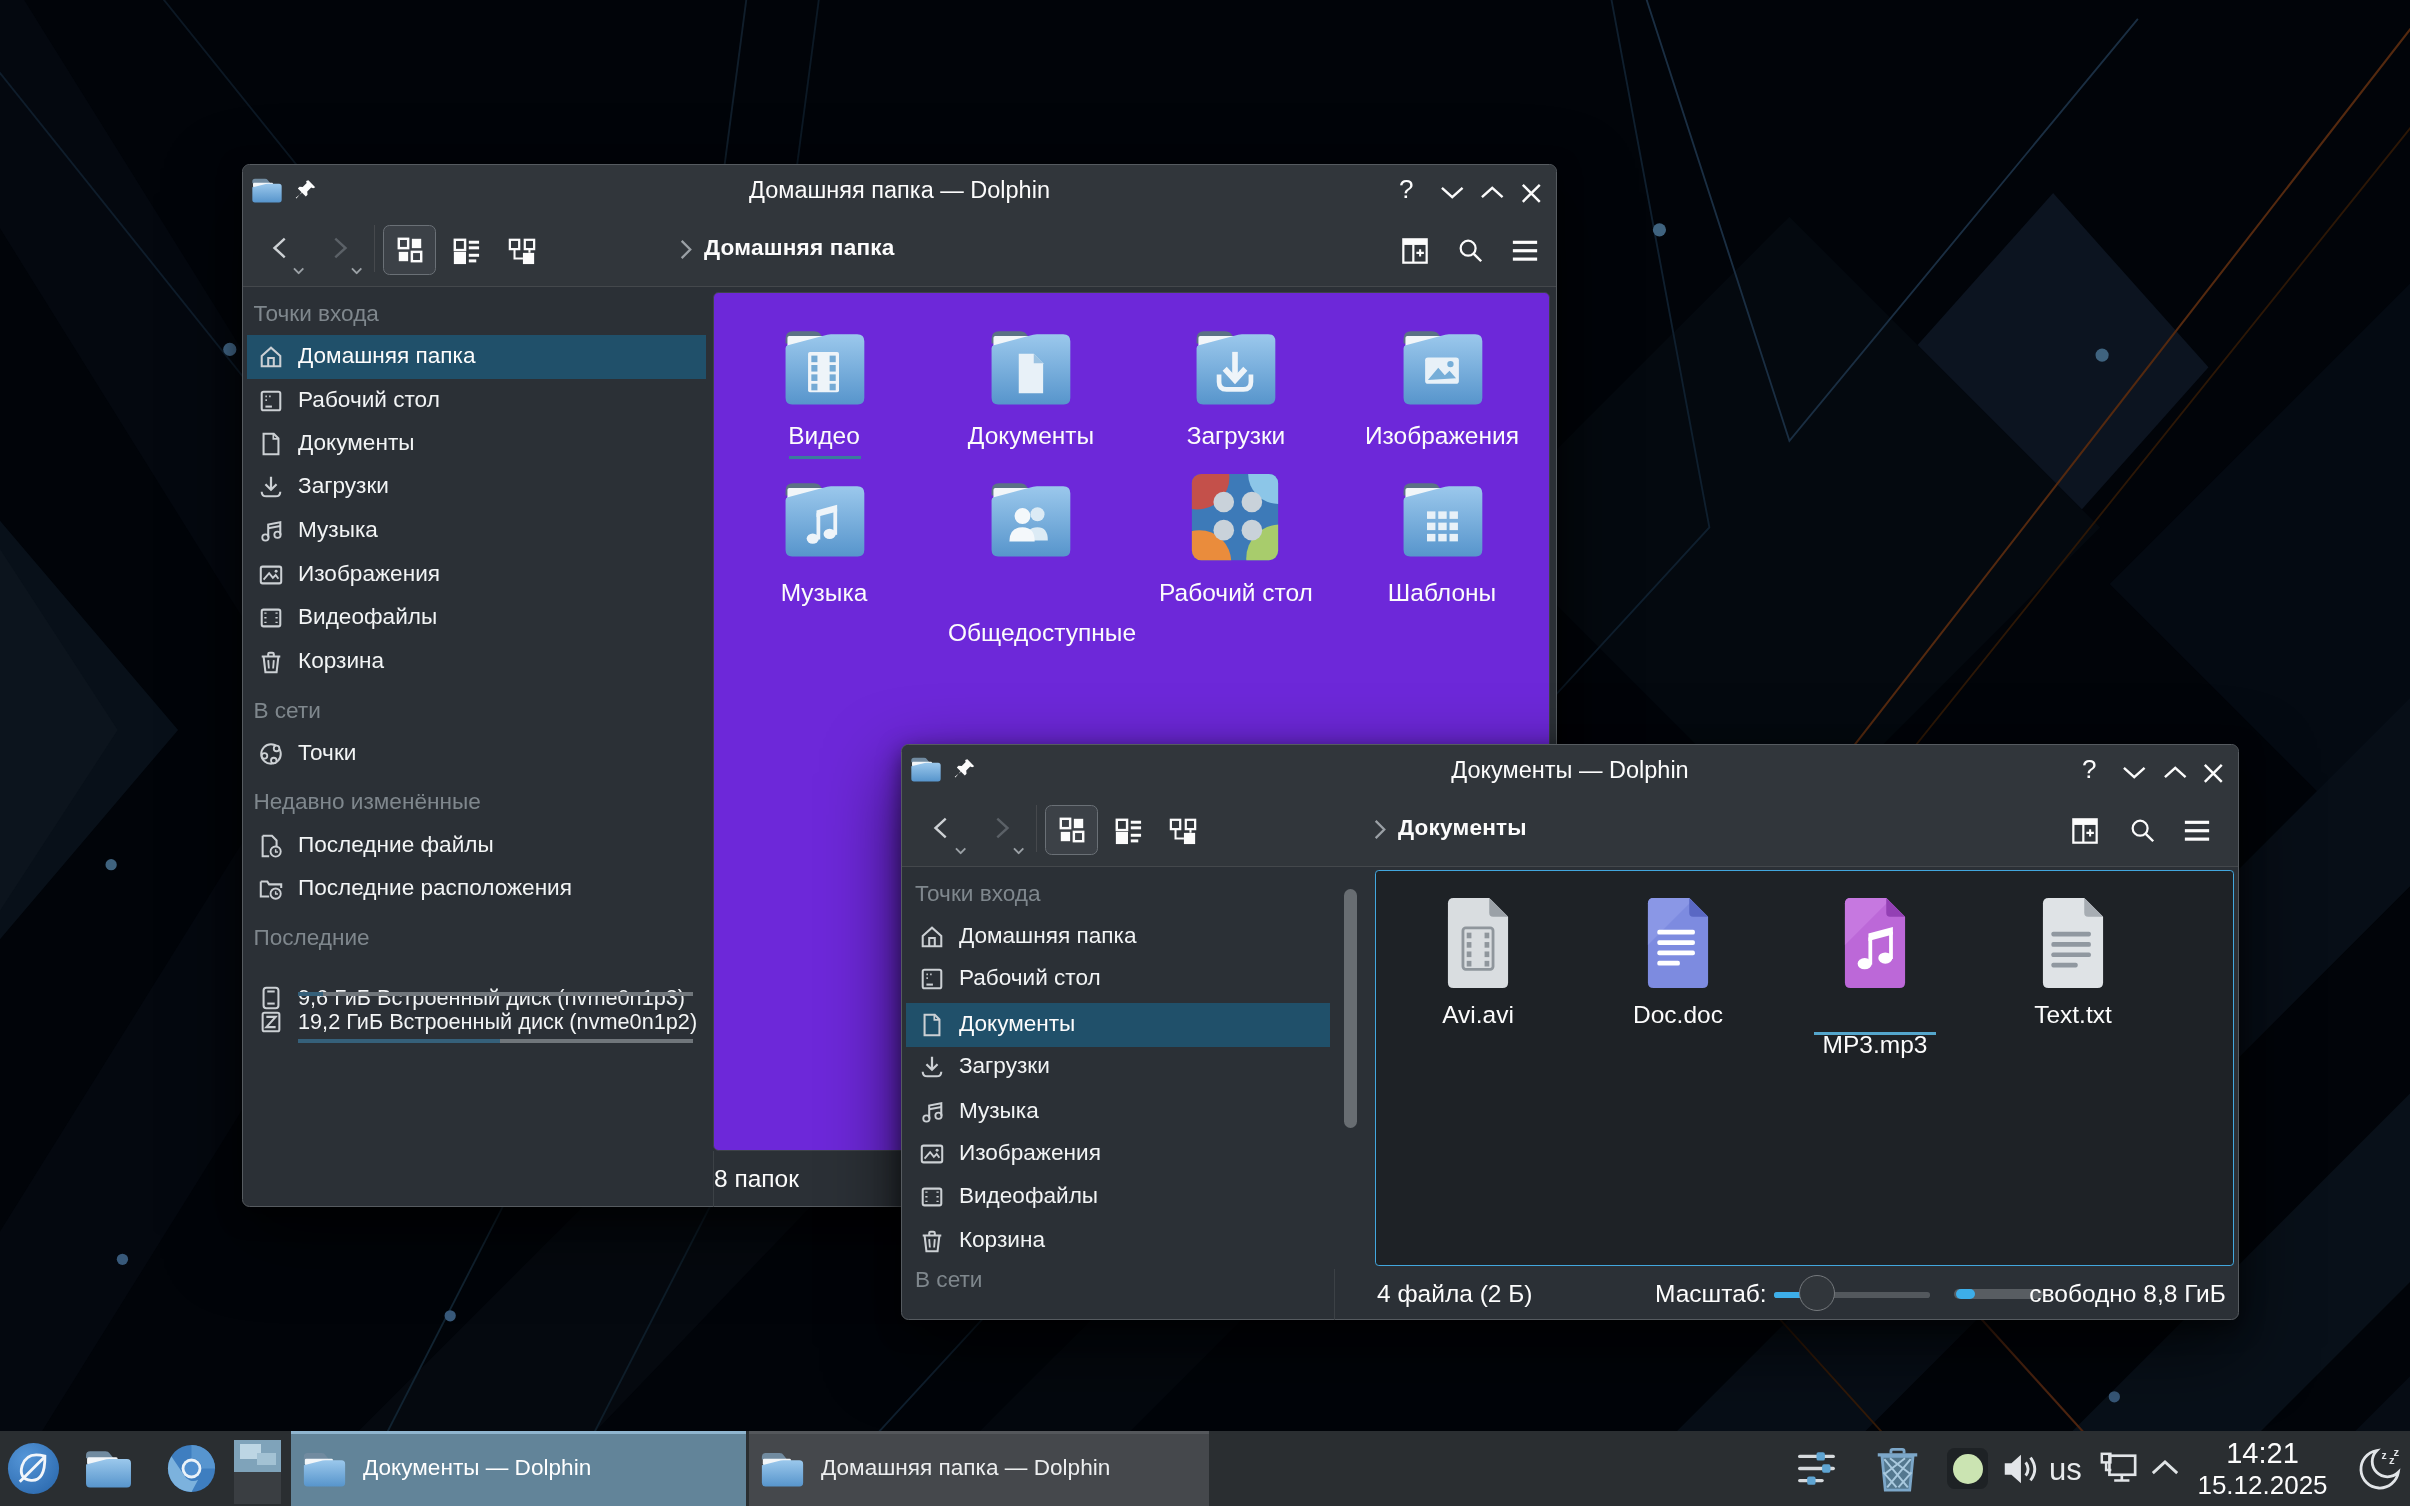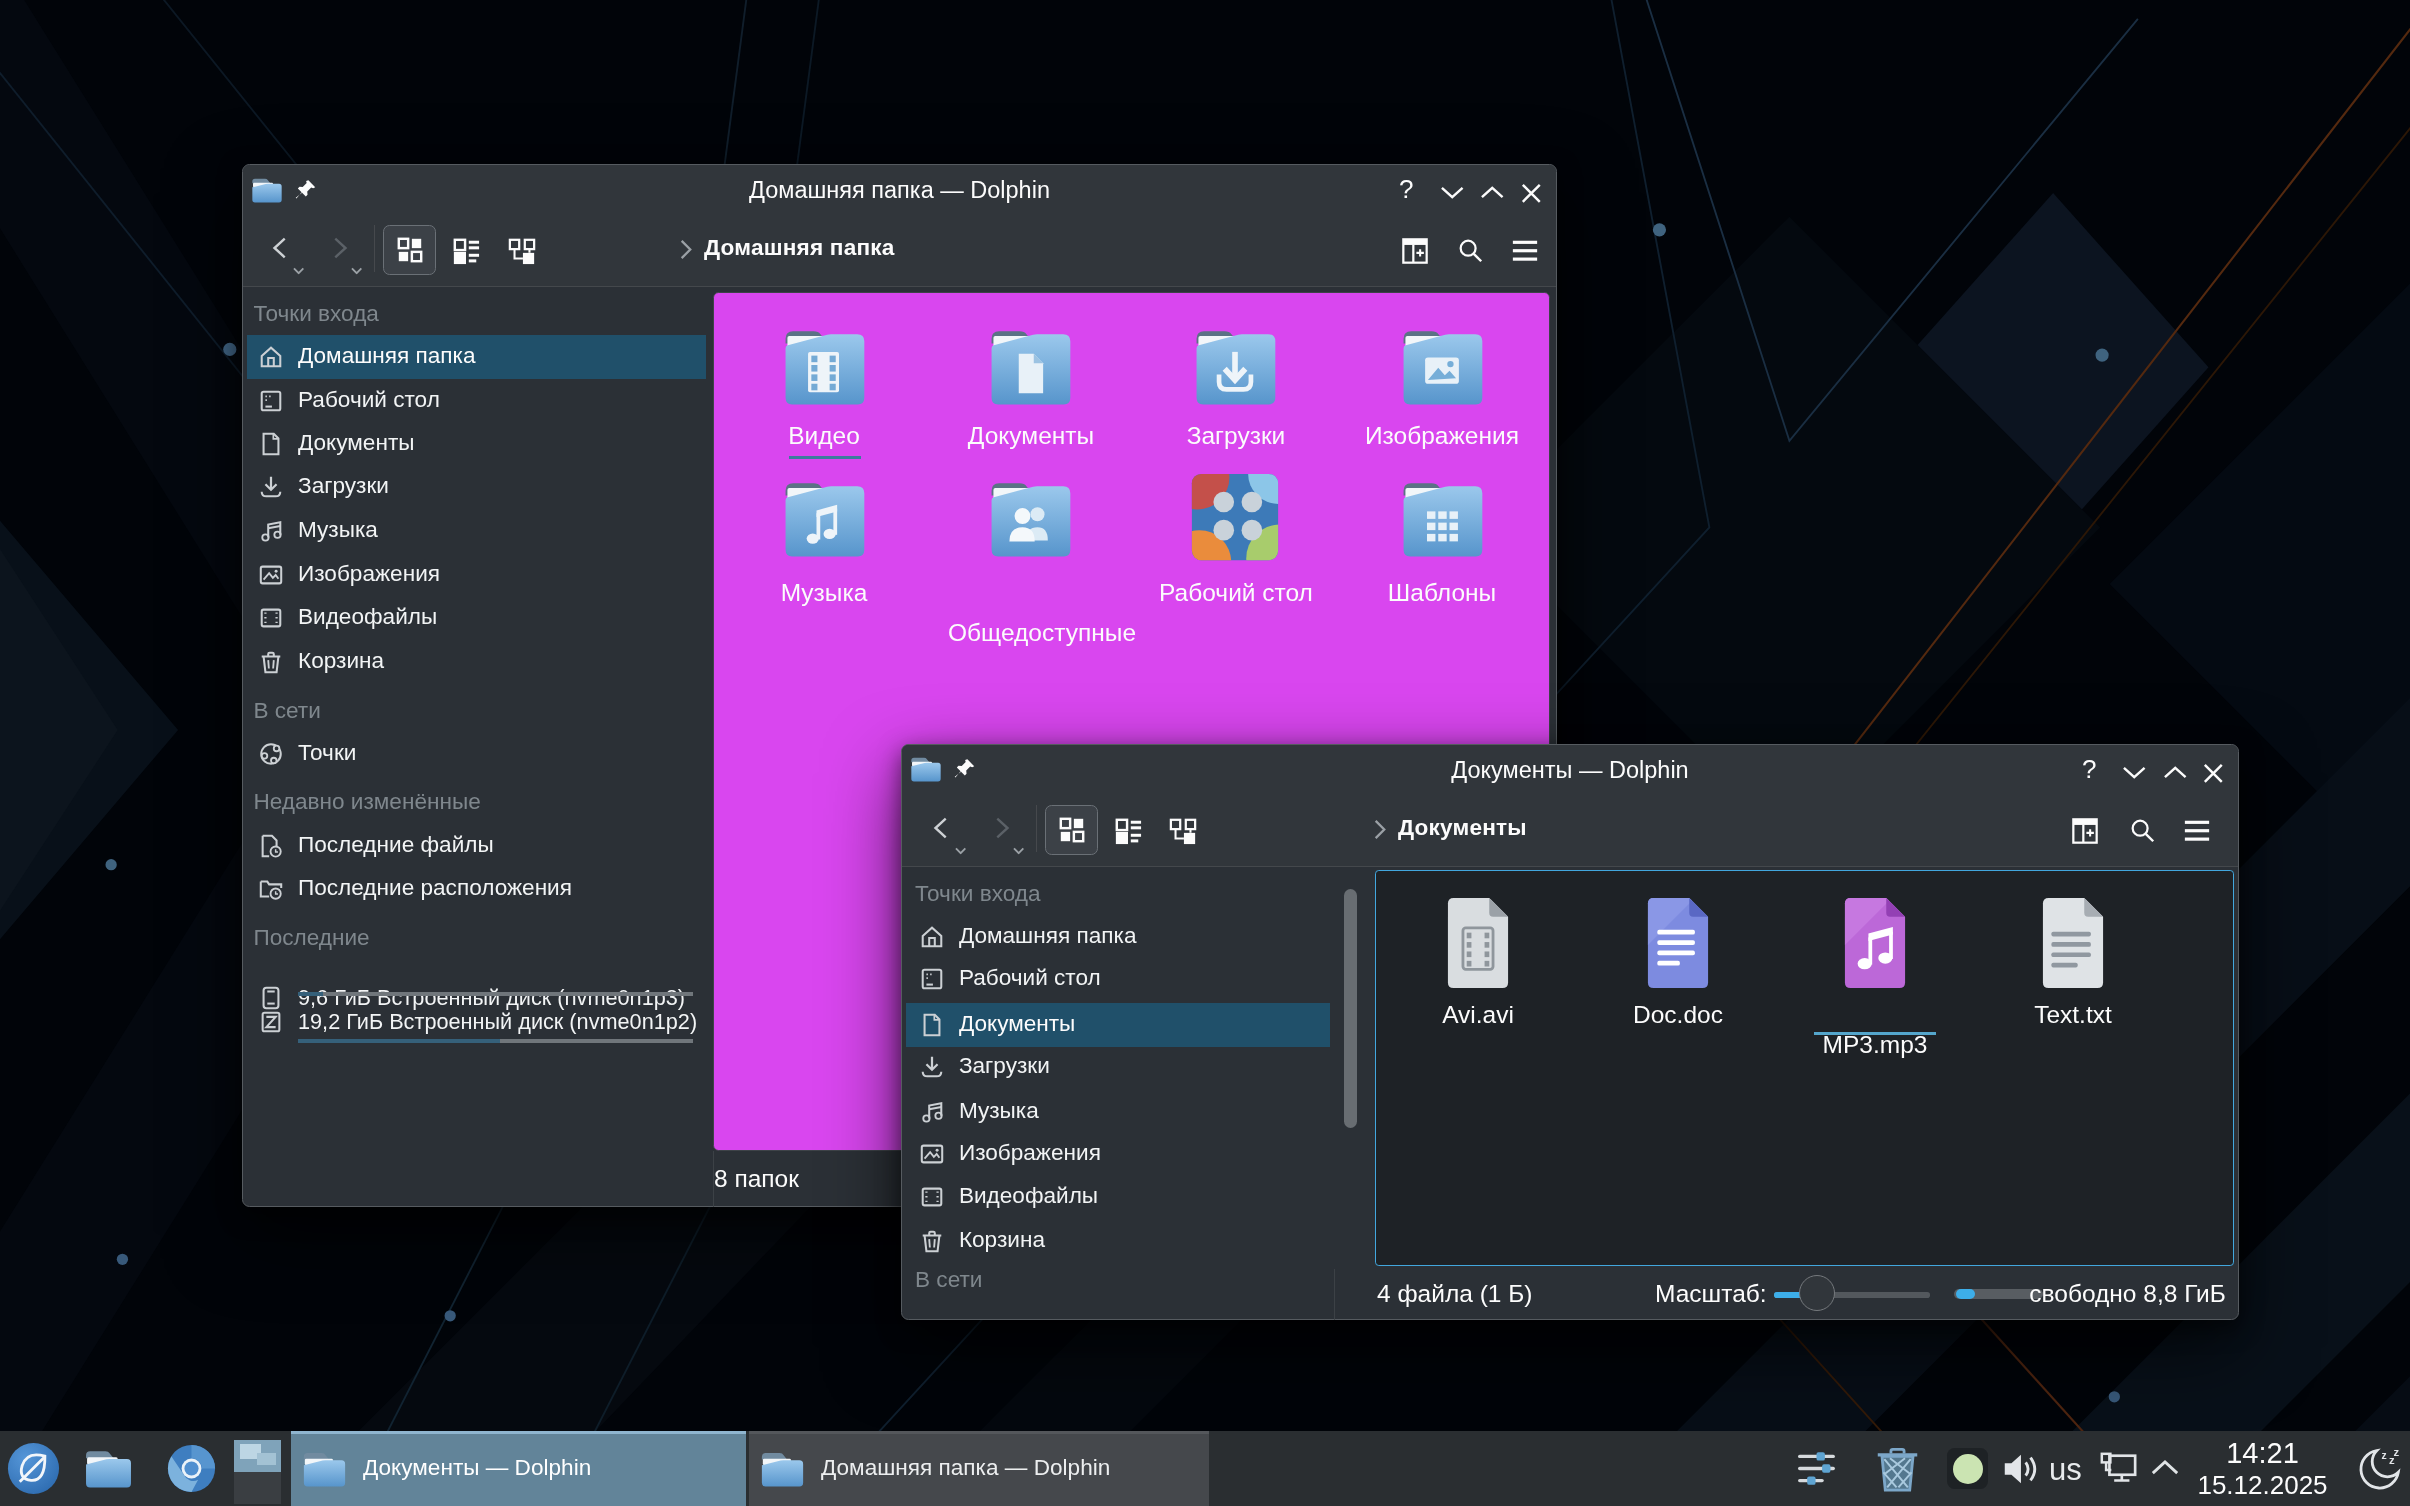--- a/index.html
+++ b/index.html
@@ -8,21 +8,21 @@
   .abs{position:absolute;}
   #wall{position:absolute;left:0;top:0;width:2411px;height:1507px;}
   
   .win{position:absolute;background:#2b3036;border:0.9px solid #565b60;border-radius:7.5px;
        box-shadow:0 28px 75px rgba(0,0,0,.65),0 7.5px 22.6px rgba(0,0,0,.5);}
   .header{position:absolute;left:0;top:0;right:0;height:122px;background:#31363b;
           border-radius:6.6px 6.6px 0 0;border-bottom:0.9px solid #44484c;}
   .title{position:absolute;top:10.4px;left:0;right:0;text-align:center;color:#fcfcfc;
          font-size:23.5px;line-height:30px;}
   .tbtn{position:absolute;top:13px;color:#fcfcfc;font-size:26px;line-height:28px;}
-  .view{position:absolute;background:#d946ef;border:0.9px solid #3e4348;border-radius:5.6px;}
+  .view{position:absolute;background:#6d28d9;border:0.9px solid #3e4348;border-radius:5.6px;}
   .statusTxt{position:absolute;color:#fcfcfc;font-size:24.5px;white-space:nowrap;}
   .secHdr{color:#7f878d;font-size:22.6px;position:absolute;white-space:nowrap;}
   .crumb{position:absolute;color:#fcfcfc;font-size:22.6px;font-weight:bold;letter-spacing:0.2px;}
   .gridlabel{position:absolute;text-align:center;color:#fcfcfc;font-size:24.5px;line-height:30px;white-space:nowrap;}
   .pitem{position:absolute;left:0;width:461px;height:44px;}
   .pitem svg.pic{position:absolute;top:8.5px;}
   .pitem span{position:absolute;left:55px;top:7.5px;font-size:22.6px;color:#f2f4f5;white-space:nowrap;}
   .cell{position:absolute;width:90px;height:90px;}
   .cell svg{position:absolute;left:0;top:0;}
   .slider-track{position:absolute;height:5.6px;border-radius:2.8px;background:#53585d;}
@@ -662,21 +662,21 @@
           <use href="#ftxt"></use>
         </svg>
       </div>
     <div class="gridlabel" style="left:19px;top:129px;width:166px;">Avi.avi</div>
     <div class="gridlabel" style="left:219px;top:129px;width:166px;">Doc.doc</div>
     <div class="gridlabel" style="left:416px;top:129px;width:166px;margin-top:30px;">MP3.mp3</div>
     <div class="abs" style="left:438px;top:161px;width:122px;height:2.8px;background:#54a6cc;"></div>
     <div class="gridlabel" style="left:614px;top:129px;width:166px;">Text.txt</div>
   </div>
   <div class="abs" style="left:432px;top:524px;width:0.9px;height:51px;background:#3c4146;"></div>
-  <div class="statusTxt" style="left:475px;top:535px;">4 файла (1 Б)</div>
+  <div class="statusTxt" style="left:475px;top:535px;">4 файла (2 Б)</div>
   <div class="statusTxt" style="left:753px;top:535px;">Масштаб:</div>
   <div class="abs slider-track" style="left:872px;top:547px;width:156px;"></div>
   <div class="abs" style="left:872px;top:547px;width:28px;height:5.6px;border-radius:2.8px;background:#3daee9;"></div>
   <div class="abs" style="left:897px;top:530px;width:36px;height:36px;border-radius:50%;background:#31363b;border:1.9px solid #75797d;"></div>
   <div class="abs" style="left:1052px;top:544px;width:89px;height:10.4px;border-radius:5.6px;background:#585d62;"></div>
   <div class="abs" style="left:1054px;top:544px;width:19px;height:10.4px;border-radius:5.6px;background:#3daee9;"></div>
   <div class="statusTxt" style="right:12.2px;top:535px;">свободно 8,8 ГиБ</div>
 </div>
 
 <div id="taskbar" class="abs" style="left:0;top:1431px;width:2411px;height:75px;background:#2a2e31;">

